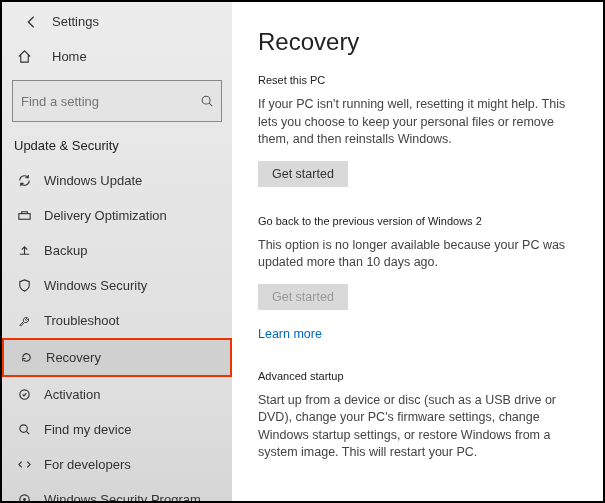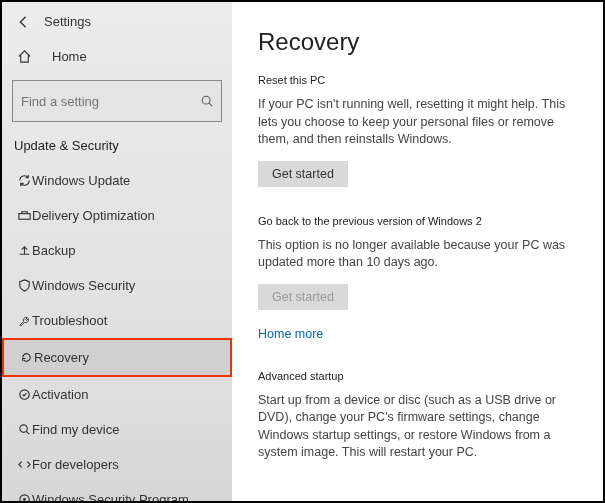--- a/index.html
+++ b/index.html
@@ -1,29 +1,29 @@
 <!DOCTYPE html>
 <html><head>
 <meta charset="utf-8">
 <style>
 * { margin: 0; padding: 0; box-sizing: border-box; font-family: "Segoe UI", Tahoma, sans-serif; }
 body { width: 605px; height: 503px; border: 2px solid #000; display: flex; overflow: hidden; background: #fff; }
 .sidebar { width: 230px; background: linear-gradient(to bottom, #ececec 0%, #dedede 80%, #d6d6d6 100%); padding: 8px 0 0 0; display: flex; flex-direction: column; }
-.topbar { display: flex; align-items: center; gap: 14px; padding: 4px 14px 10px 14px; }
+.topbar { display: flex; align-items: center; gap: 14px; padding: 4px 14px 10px 14px; margin-left: 8px; }
 .topbar .back { width: 14px; height: 14px; }
 .win-title { font-size: 13px; color: #333; }
 .home-row { display: flex; align-items: flex-end; gap: 20px; padding: 10px 14px; cursor: pointer; }
 .home-row .icn, .nav-item .icn { width: 16px; display: flex; justify-content: center; color: #333; }
 .home-row span, .nav-item span { font-size: 13px; color: #333; }
 .search-wrap { margin: 6px 10px 10px 10px; position: relative; }
 .search-wrap input { width: 100%; height: 42px; padding: 4px 28px 4px 8px; border: 1px solid #888; background: #e4e4e4; font-size: 13px; color: #666; outline: none; }
 .search-wrap .sicon { position: absolute; right: 8px; top: 50%; transform: translateY(-50%); color: #555; }
 .section-title { font-size: 13px; font-weight: 400; padding: 6px 12px 10px 12px; color: #222; }
 .nav { display: flex; flex-direction: column; }
-.nav-item { display: flex; align-items: center; gap: 0; padding: 10px 14px; cursor: pointer; position: relative; }
+.nav-item { display: flex; align-items: center; gap: 12px; padding: 10px 14px; cursor: pointer; position: relative; }
 .nav-item.active { background: #d0d0d0; }
 .highlight { border: 2px solid #e30; }
 .main { flex: 1; background: #fff; padding: 26px 22px 10px 26px; overflow-y: hidden; }
 .main h1 { font-size: 24px; font-weight: 400; color: #222; margin-bottom: 18px; }
 .main h2 { font-size: 11px; font-weight: 400; color: #222; margin-bottom: 10px; }
 .main p { font-size: 12.5px; color: #444; line-height: 1.4; margin-bottom: 12px; }
 .btn { background: #d9d9d9; border: none; padding: 6px 14px; font-size: 12.5px; color: #333; cursor: pointer; display: inline-block; }
 .btn:disabled { color: #999; cursor: not-allowed; }
 .link { color: #0067c0; font-size: 12.5px; cursor: pointer; display: inline-block; }
 .section { margin-bottom: 28px; }
@@ -158,21 +158,21 @@
     <h2>Reset this PC</h2>
     <p>If your PC isn't running well, resetting it might help. This lets you choose to keep your personal files or remove them, and then reinstalls Windows.</p>
     <button class="btn">Get started</button>
   </div>
 
   <div class="section">
     <h2>Go back to the previous version of Windows 2</h2>
     <p>This option is no longer available because your PC was updated more than 10 days ago.</p>
     <button class="btn" disabled="">Get started</button>
     <div style="height:14px"></div>
-    <span class="link">Home more</span>
+    <span class="link">Learn more</span>
   </div>
 
   <div class="section">
     <h2>Advanced startup</h2>
     <p>Start up from a device or disc (such as a USB drive or DVD), change your PC's firmware settings, change Windows startup settings, or restore Windows from a system image. This will restart your PC.</p>
 
   </div>
 </div>
 
 </body></html>

